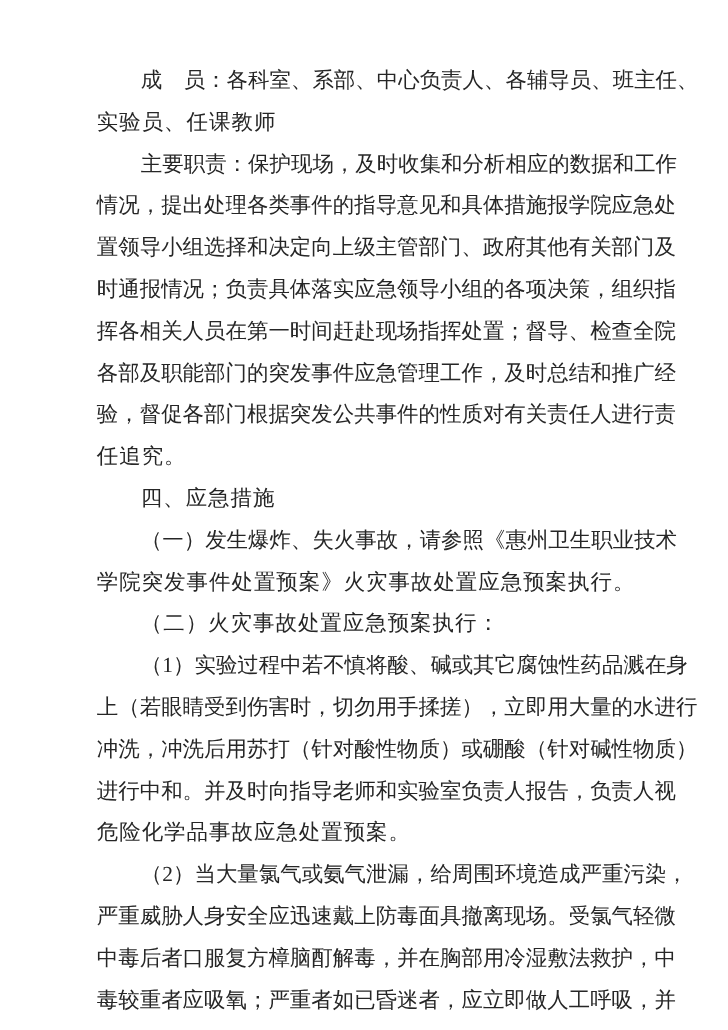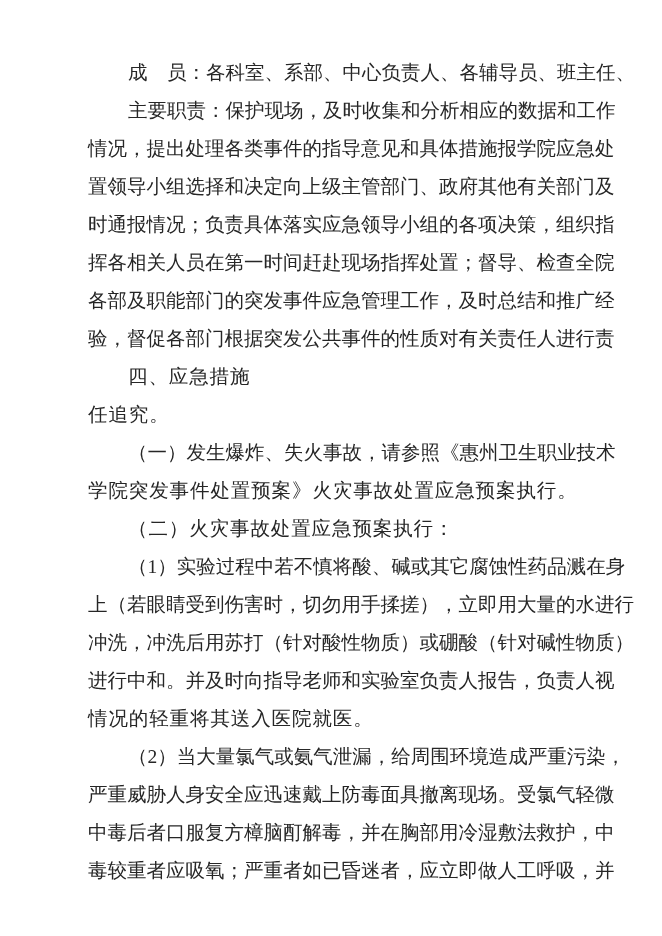--- a/index.html
+++ b/index.html
@@ -89,20 +89,21 @@
         <span>各</span>
         <span>辅</span>
         <span>导</span>
         <span>员</span>
         <span>、</span>
         <span>班</span>
         <span>主</span>
         <span>任</span>
         <span>、</span>
       </div>
+      <div class="doc-line ragged">实验员、任课教师</div>
       <div class="doc-line justify">
         <span class="indent2"></span>
         <span>主</span>
         <span>要</span>
         <span>职</span>
         <span>责</span>
         <span>：</span>
         <span>保</span>
         <span>护</span>
         <span>现</span>
@@ -291,22 +292,22 @@
         <span>对</span>
         <span>有</span>
         <span>关</span>
         <span>责</span>
         <span>任</span>
         <span>人</span>
         <span>进</span>
         <span>行</span>
         <span>责</span>
       </div>
+      <div class="doc-line ragged">任追究。</div>
       <div class="doc-line ragged indent2">四、应急措施</div>
-      <div class="doc-line ragged">任追究。</div>
       <div class="doc-line justify">
         <span class="indent2"></span>
         <span>（</span>
         <span>一</span>
         <span>）</span>
         <span>发</span>
         <span>生</span>
         <span>爆</span>
         <span>炸</span>
         <span>、</span>
@@ -441,21 +442,21 @@
         <span>责</span>
         <span>人</span>
         <span>报</span>
         <span>告</span>
         <span>，</span>
         <span>负</span>
         <span>责</span>
         <span>人</span>
         <span>视</span>
       </div>
-      <div class="doc-line ragged">情况的轻重将其送入医院就医。</div>
+      <div class="doc-line ragged">危险化学品事故应急处置预案。</div>
       <div class="doc-line justify">
         <span class="indent2"></span>
         <span>（</span>
         <span>2</span>
         <span>）</span>
         <span>当</span>
         <span>大</span>
         <span>量</span>
         <span>氯</span>
         <span>气</span>

